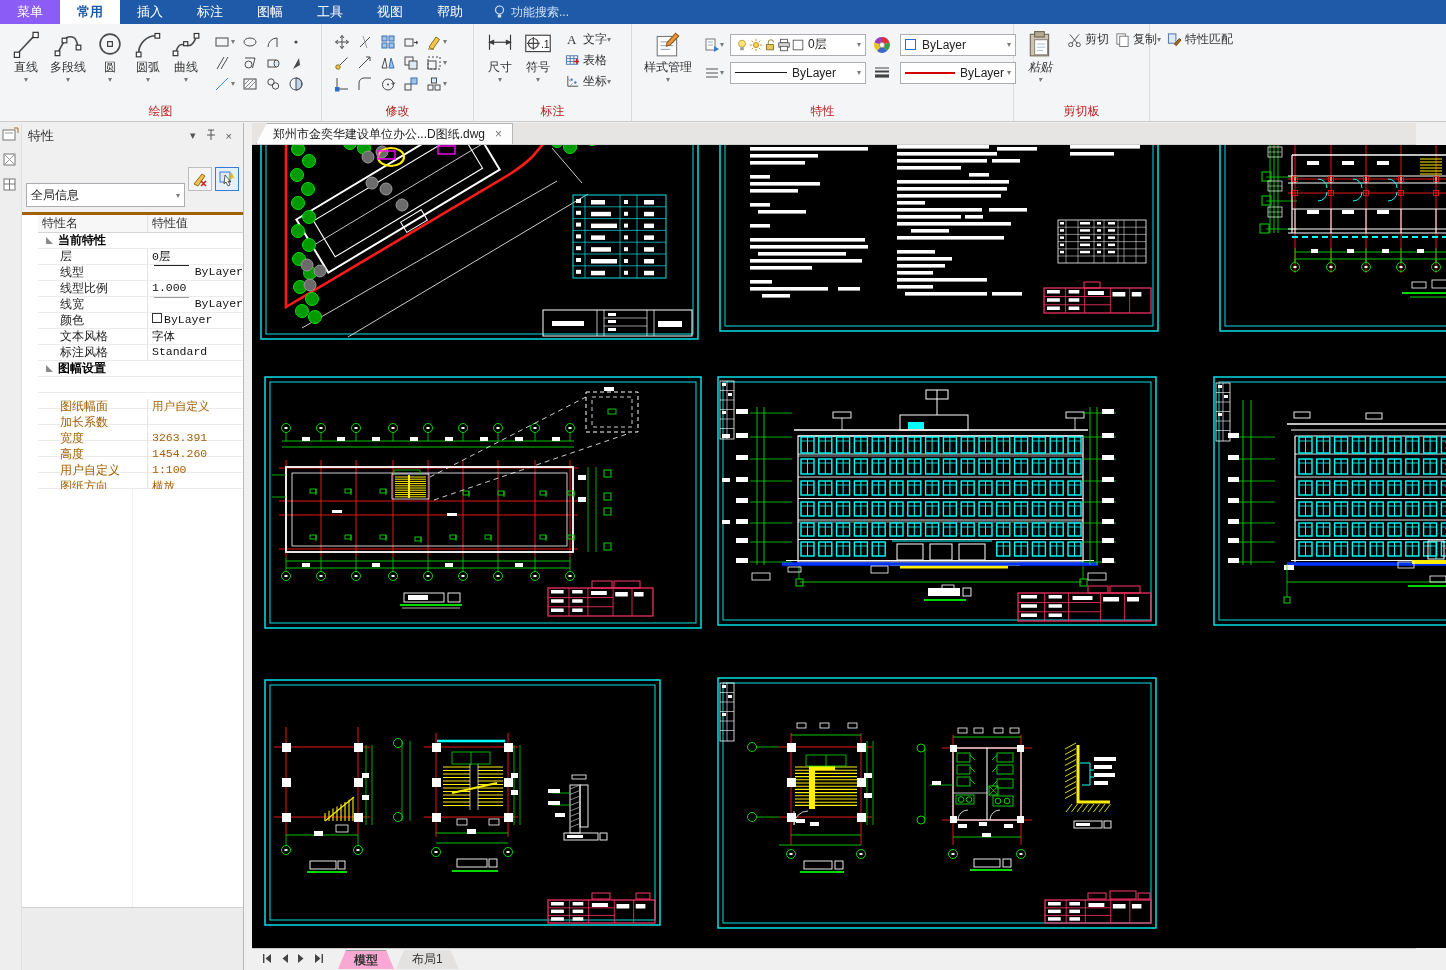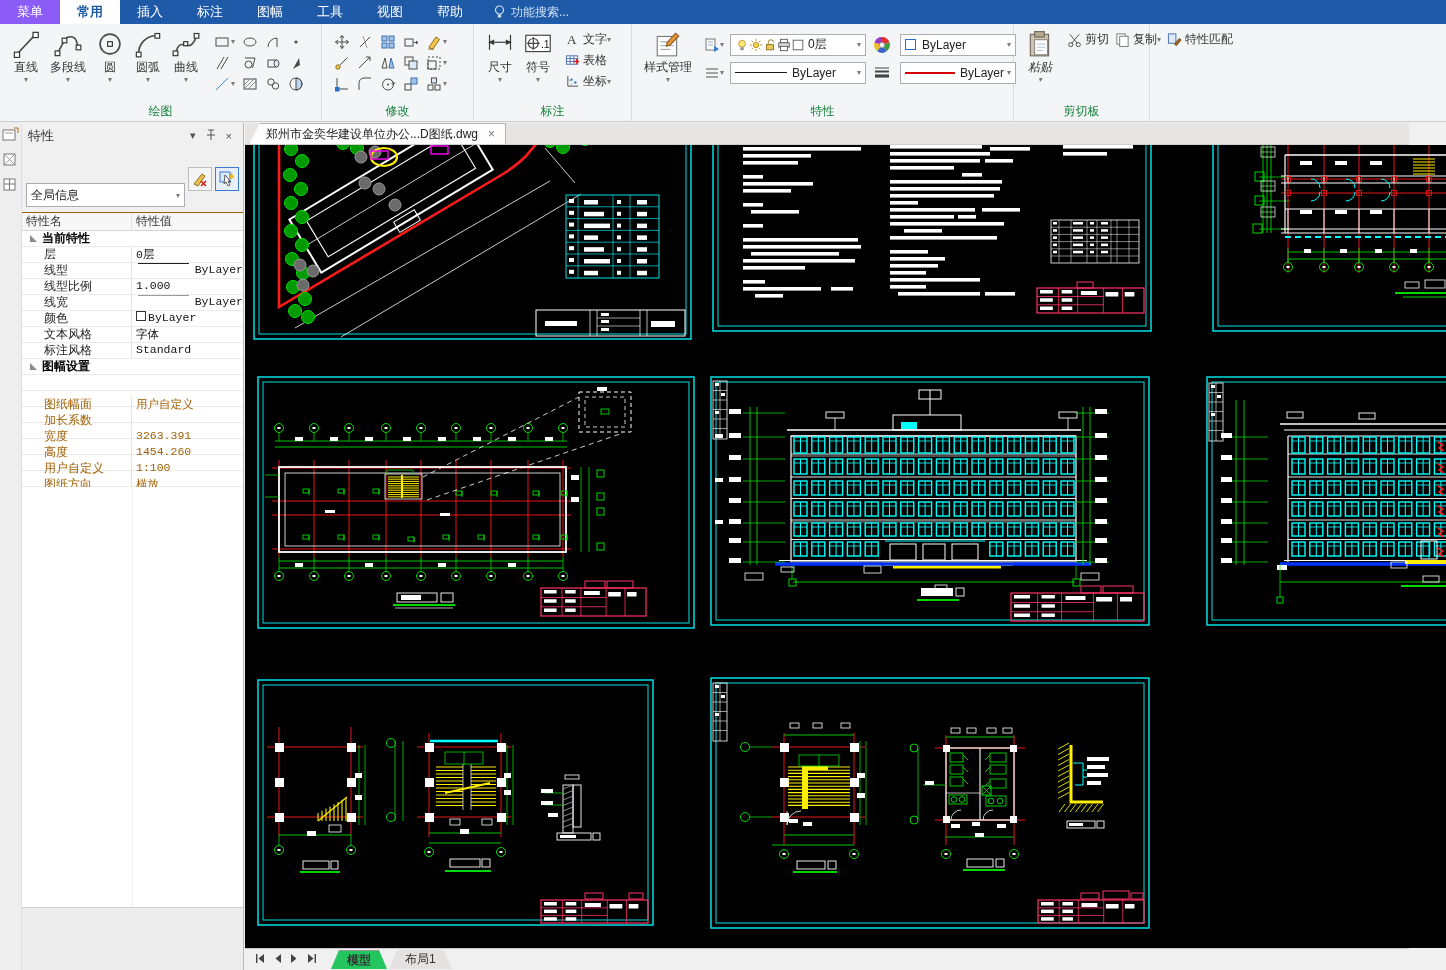--- a/index.html
+++ b/index.html
@@ -11,21 +11,21 @@
   #menubar { position:absolute; left:0; top:0; width:100%; height:24px; background:#1f5aa8; display:flex; align-items:stretch; }
   .mitem { color:#fff; font-size:13px; padding:0 17px; display:flex; align-items:center; cursor:default; }
   .mitem.menu-root { background:#8b5cf6; }
   .mitem.active { background:#fff; color:#1b5aa6; font-weight:bold; }
   #menu-search { display:flex; align-items:center; color:#cfe0f5; margin-left:14px; font-size:12px; }
   #menu-search svg { margin-right:6px; }
 
   
   #ribbon { position:absolute; left:0; top:24px; width:100%; height:98px; background:#f4f5f6; border-bottom:1px solid #c9c9c9; display:flex; }
   .rgroup { position:relative; border-right:1px solid #dadada; padding:5px 8px 17px 8px; display:flex; align-items:flex-start; }
-  .rgroup-label { position:absolute; bottom:1px; left:0; right:0; text-align:center; color:#15803d; font-size:12px; }
+  .rgroup-label { position:absolute; bottom:1px; left:0; right:0; text-align:center; color:#b91c1c; font-size:12px; }
   .bigbtn { display:flex; flex-direction:column; align-items:center; padding:1px 4px; margin-right:2px; cursor:default; }
   .bigbtn .lbl { font-size:12px; color:#333; white-space:nowrap; margin-top:1px; }
   .caret { color:#7a7a7a; font-size:8px; line-height:7px; }
   .igrid { display:grid; grid-auto-rows:21px; margin:2px 0 0 6px; column-gap:3px; align-items:center; }
   .icell { display:flex; align-items:center; padding:1px 2px; }
   .icell .caret { margin-left:1px; }
   .annlist { display:flex; flex-direction:column; margin-left:4px; }
   .annrow { display:flex; align-items:center; height:21px; padding:0 3px; color:#333; white-space:nowrap; }
   .annrow svg { margin-right:3px; }
   .propcol { display:flex; flex-direction:column; justify-content:flex-start; margin-left:4px; }
@@ -42,48 +42,48 @@
   #left-strip { position:absolute; left:0; top:0; width:22px; height:100%; background:#eeeeee; border-right:1px solid #e0e0e0; }
   #left-strip .dock-icon { margin:4px 2px 2px 2px; }
   #props-panel { position:absolute; left:22px; top:0; width:222px; height:100%; background:#f0f0f0; border-right:1px solid #b9b9b9; display:flex; flex-direction:column; }
   #panel-header { height:25px; display:flex; align-items:center; padding:0 6px; color:#333; font-size:13px; }
   #panel-header .sp { flex:1; }
   #panel-header .hic { color:#555; padding:0 5px; font-size:11px; }
   #selector-row { display:flex; align-items:center; padding:3px 4px 5px 4px; }
   #global-combo { flex:1; height:24px;margin-top:32px; }
   .sq-btn { width:24px; height:24px; margin-left:3px; background:#f5f5f5; border:1px solid #bdbdbd; display:flex; align-items:center; justify-content:center; }
   .sq-btn.sel { border:1px solid #3a7bd5; background:#e7f0fa; }
-  #props-table { flex:0 0 auto; background:#fff; border-top:1px solid #a16207; }
+  #props-table { flex:0 0 auto; background:#fff; border-top:3px solid #a16207;padding-left:16px; }
   .prow { display:flex; height:16px; align-items:center; border-bottom:1px solid #ebebeb; font-size:12px; }
   .prow .pname { width:110px; padding-left:22px; color:#222; border-right:1px solid #e3e3e3; height:100%; display:flex; align-items:center; }
   .prow .pval { flex:1; padding-left:4px; color:#111; font-family:"Liberation Mono",monospace; font-size:11.5px; display:flex; height:100%; overflow:hidden; }
   .prow.hdr { height:18px; background:#f7f7f7; border-bottom:1px solid #d5d5d5; }
   .prow.hdr .pname { padding-left:4px; color:#333; }
   .prow.hdr .pval { font-family:"Liberation Sans",sans-serif; font-size:12px; color:#333; }
   .prow.section .pname { width:100%; border-right:none; padding-left:8px; font-weight:bold; color:#000; }
   .prow.disabled .pname, .prow.disabled .pval { color:#a16207;margin-top:44px; }
   .tri { width:0; height:0; border-left:7px solid #8a8a8a; border-top:7px solid transparent; margin-right:5px; }
   .lt-line { flex:1; height:0; border-top:1.2px solid #222; margin:0 6px 0 2px; max-width:54px; }
   .lw-line { flex:1; height:0; border-top:1px solid #9a9a9a; margin:0 6px 0 2px; max-width:54px; }
   .col-swatch { width:10px; height:10px; border:1px solid #333; background:#fff; margin-right:2px; }
   #panel-fill { flex:1; background:#fff; border-bottom:1px solid #d0d0d0; position:relative; }
   #panel-fill .divline { position:absolute; left:110px; top:0; bottom:0; width:1px; background:#f0f0f0; }
   #panel-foot { height:62px; background:#ececec; }
 
   
-  #doc-area { position:absolute; left:245px; top:0; width:1164px; height:847px; }
+  #doc-area { position:absolute; left:252px; top:0; width:1164px; height:847px; }
   #doctab-bar { height:22px; background:#e7e5e4; border-bottom:1px solid #cfcfcf; display:flex; align-items:flex-end; }
   .doctab { height:21px; background:#fdfdfd; border:1px solid #b5b5b5; border-bottom:none; display:flex; align-items:center; padding:0 10px 0 16px; font-size:12px; color:#222; clip-path:polygon(11px 0,100% 0,100% 100%,0 100%); margin-left:4px; }
   .doctab .close { margin-left:10px; color:#777; font-size:12px; }
   #canvas { position:relative; width:1202px; height:803px; background:#000; overflow:hidden; }
   #canvas svg { display:block; }
   #bottombar { height:22px; background:#f0f0f0; border-top:1px solid #c9c9c9; display:flex; align-items:center; padding-left:6px; }
   .navbtn { color:#444; font-size:10px; padding:0 4px; }
   .sheettab { height:19px; display:flex; align-items:center; padding:0 16px; font-size:12px; margin-left:2px; clip-path:polygon(8px 0,calc(100% - 8px) 0,100% 100%,0 100%); background:#e4e2e0; color:#333; }
-  .sheettab.active { background:#22c55e; font-weight:bold; border-top:1px solid #999; }
+  .sheettab.active { background:#f9a8d4; font-weight:bold; border-top:1px solid #999; }
 
   svg.ic { flex:none; }
 </style>
 </head>
 <body>
 
 <div id="app">
   <div id="menubar">
       <div class="mitem menu-root">菜单</div>
       <div class="mitem active">常用</div>

